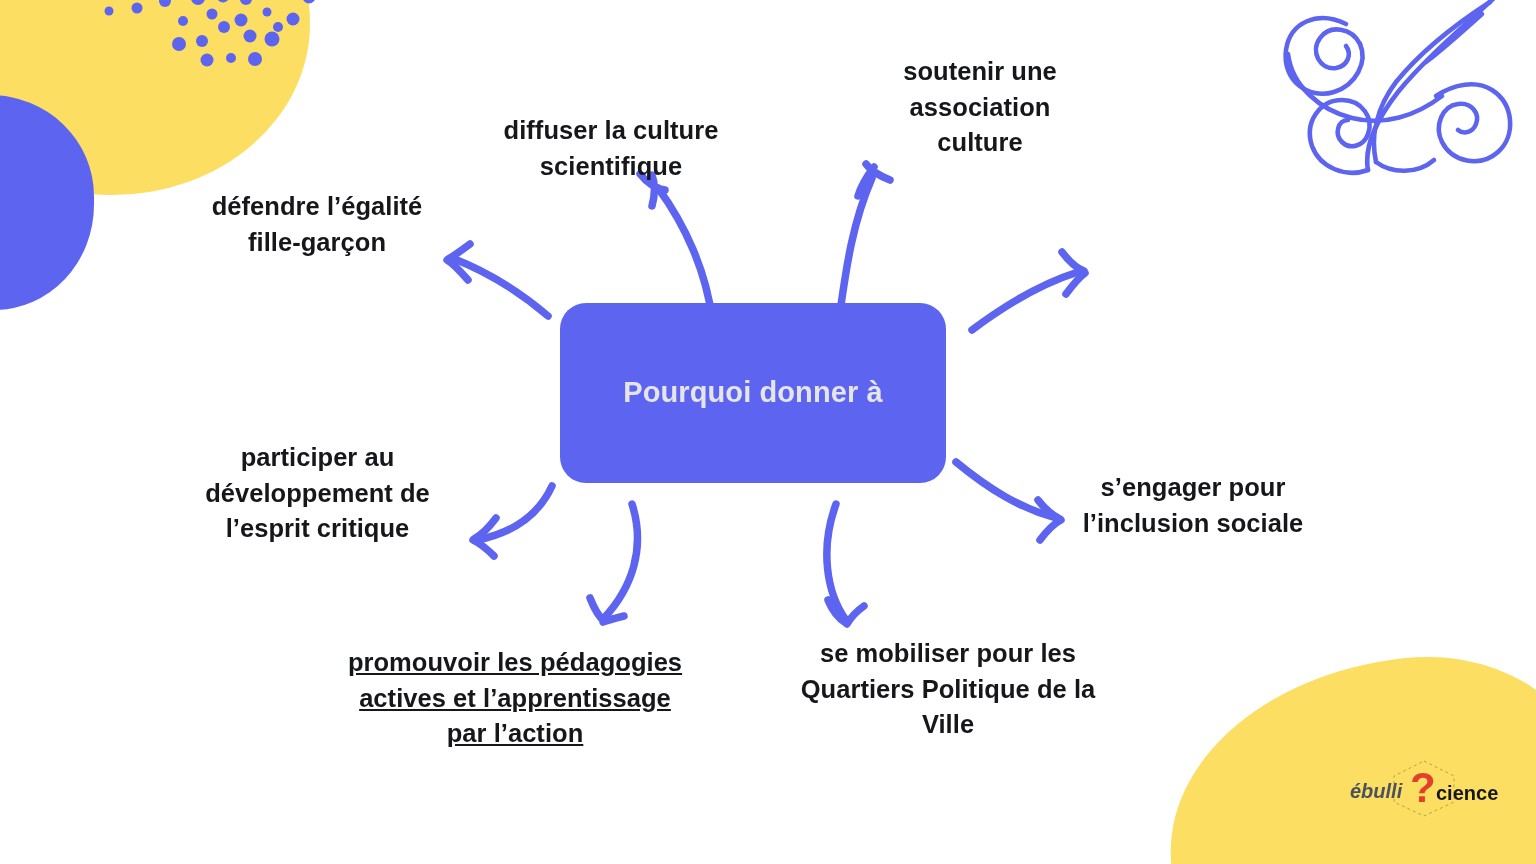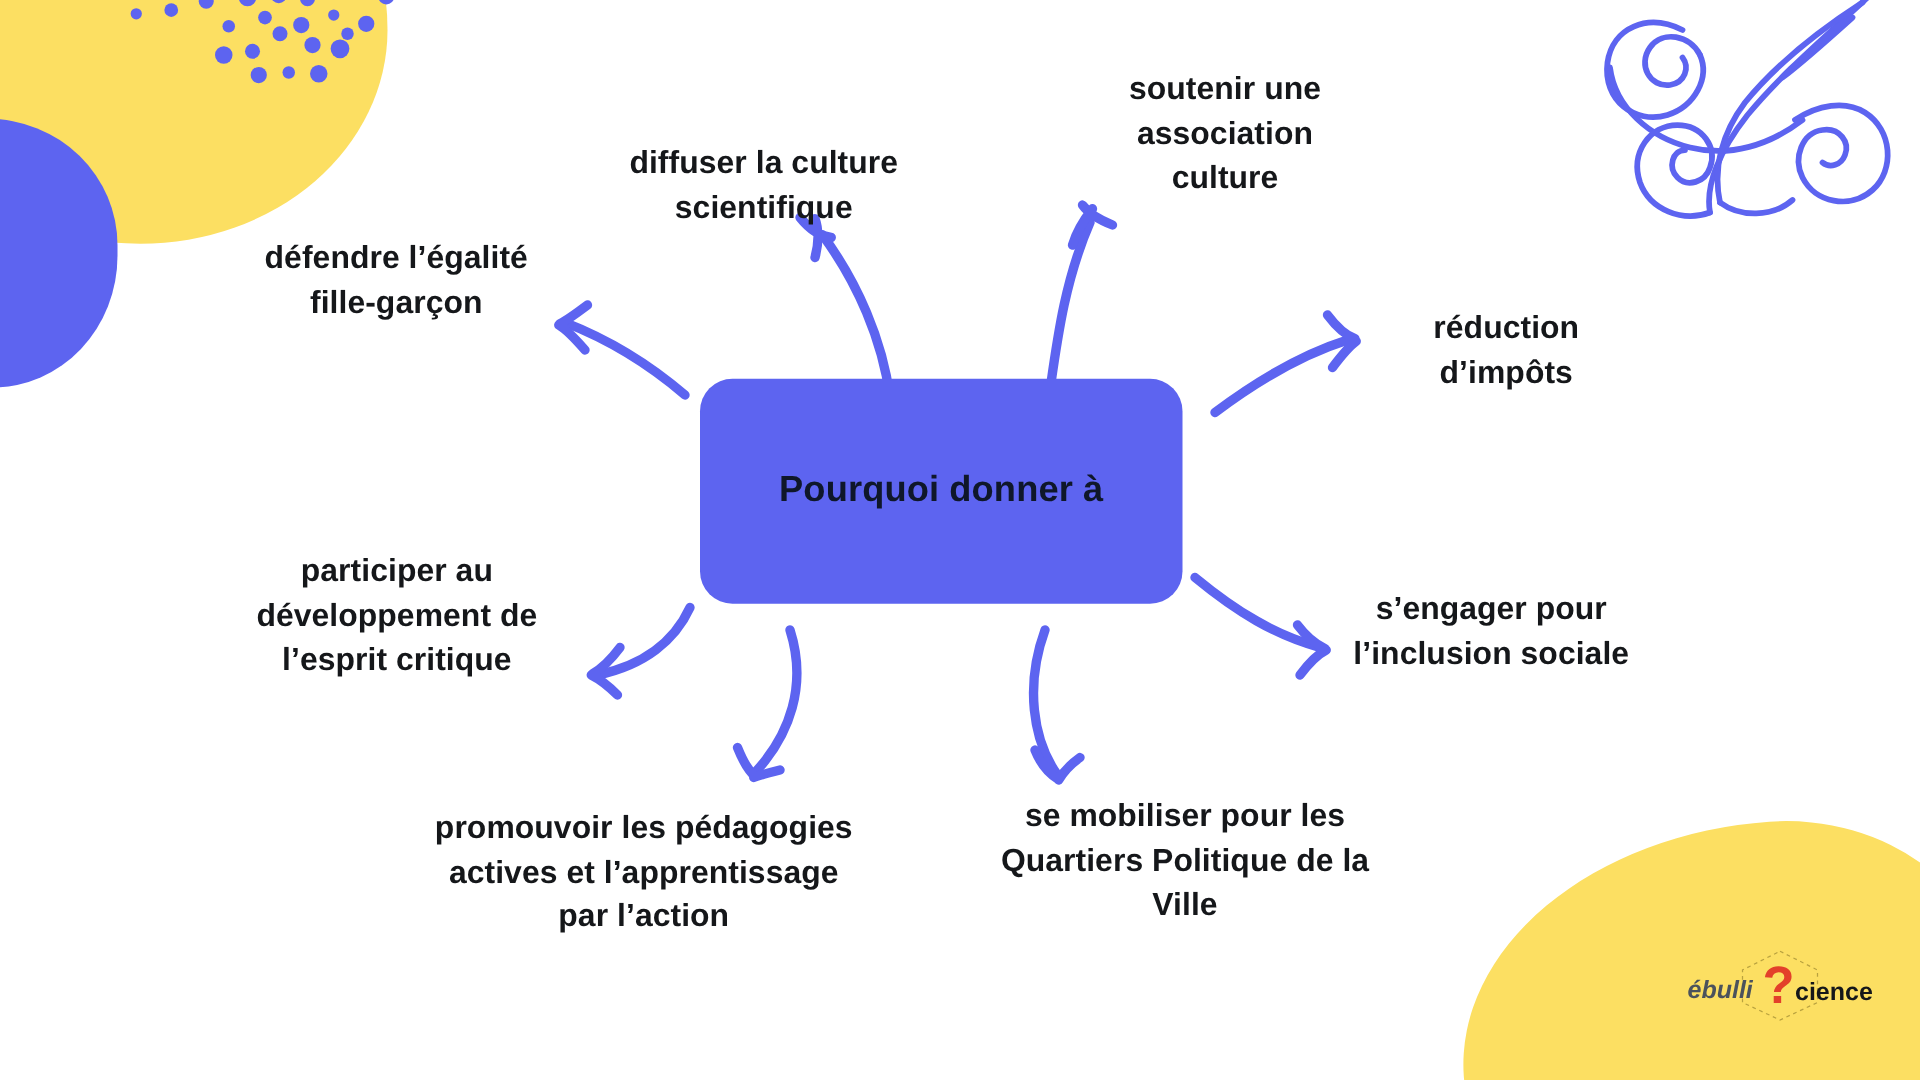--- a/index.html
+++ b/index.html
@@ -39,21 +39,21 @@
   
   #center-node{
     position:absolute;
     left:560px;top:303px;width:386px;height:180px;
     background:var(--periwinkle);
     border-radius:26px;
     display:flex;align-items:center;justify-content:center;
     box-sizing:border-box;padding:0 28px;
   }
   #center-node .node-text{
-    color:#0f172a;
+    color:#e5e5e5;
     font-size:29px;
     font-weight:bold;
     line-height:1.42;
     text-align:center;
     letter-spacing:.1px;
   }
 
   
   .leaf{
     position:absolute;
@@ -63,21 +63,21 @@
     line-height:1.40;
     text-align:center;
     letter-spacing:.05px;
   }
   #leaf-diffuser   {left:451px; top:71px;  width:320px;margin-top:42px;}
   #leaf-soutenir   {left:871px; top:54px;  width:218px;}
   #leaf-egalite    {left:205px; top:189px; width:224px;}
   #leaf-reduction  {left:1093px;top:245px; width:224px;}
   #leaf-engager    {left:1060px;top:470px; width:266px;}
   #leaf-critique   {left:160px; top:440px; width:315px;}
-  #leaf-promouvoir {left:340px; top:645px; width:350px;}
+  #leaf-promouvoir {left:340px; top:645px; width:350px;text-decoration:underline;}
   #leaf-quartiers  {left:790px; top:636px; width:316px;text-align:center;}
 
   
   #logo{
     position:absolute;left:1348px;top:756px;width:162px;height:62px;
   }
 </style>
 </head>
 <body style="background: rgb(255, 255, 255);">
 
@@ -178,21 +178,20 @@
 
   <div id="center-node">
     <div class="node-text">
       <span>Pourquoi donner à</span><br>
     </div>
   </div>
 
   <div class="leaf" id="leaf-diffuser">diffuser la culture scientifique</div>
   <div class="leaf" id="leaf-soutenir">soutenir une association culture</div>
   <div class="leaf" id="leaf-egalite">défendre l’égalité fille-garçon</div>
-  <div class="leaf" id="leaf-reduction">réduction d’impôts</div>
   <div class="leaf" id="leaf-engager">s’engager pour l’inclusion sociale</div>
   <div class="leaf" id="leaf-critique">participer au développement de l’esprit critique</div>
   <div class="leaf" id="leaf-promouvoir">promouvoir les pédagogies actives et l’apprentissage par l’action</div>
   <div class="leaf" id="leaf-quartiers">se mobiliser pour les Quartiers Politique de la Ville</div>
 
   <svg id="logo" viewBox="0 0 162 62">
     <polygon points="76,5 106,20 106,46 76,60 46,46 46,20" fill="none" stroke="#b9a23f" stroke-width="1" stroke-dasharray="3 3"></polygon>
     <text x="2" y="42" font-family="'Liberation Sans','DejaVu Sans',sans-serif" font-size="20" font-weight="bold" font-style="italic" fill="#4b525c">ébulli</text>
     <text x="62" y="46" font-family="'Liberation Sans','DejaVu Sans',sans-serif" font-size="42" font-weight="bold" fill="#e3402a">?</text>
     <text x="88" y="44" font-family="'Liberation Sans','DejaVu Sans',sans-serif" font-size="20" font-weight="bold" fill="#15171a">cience</text>

